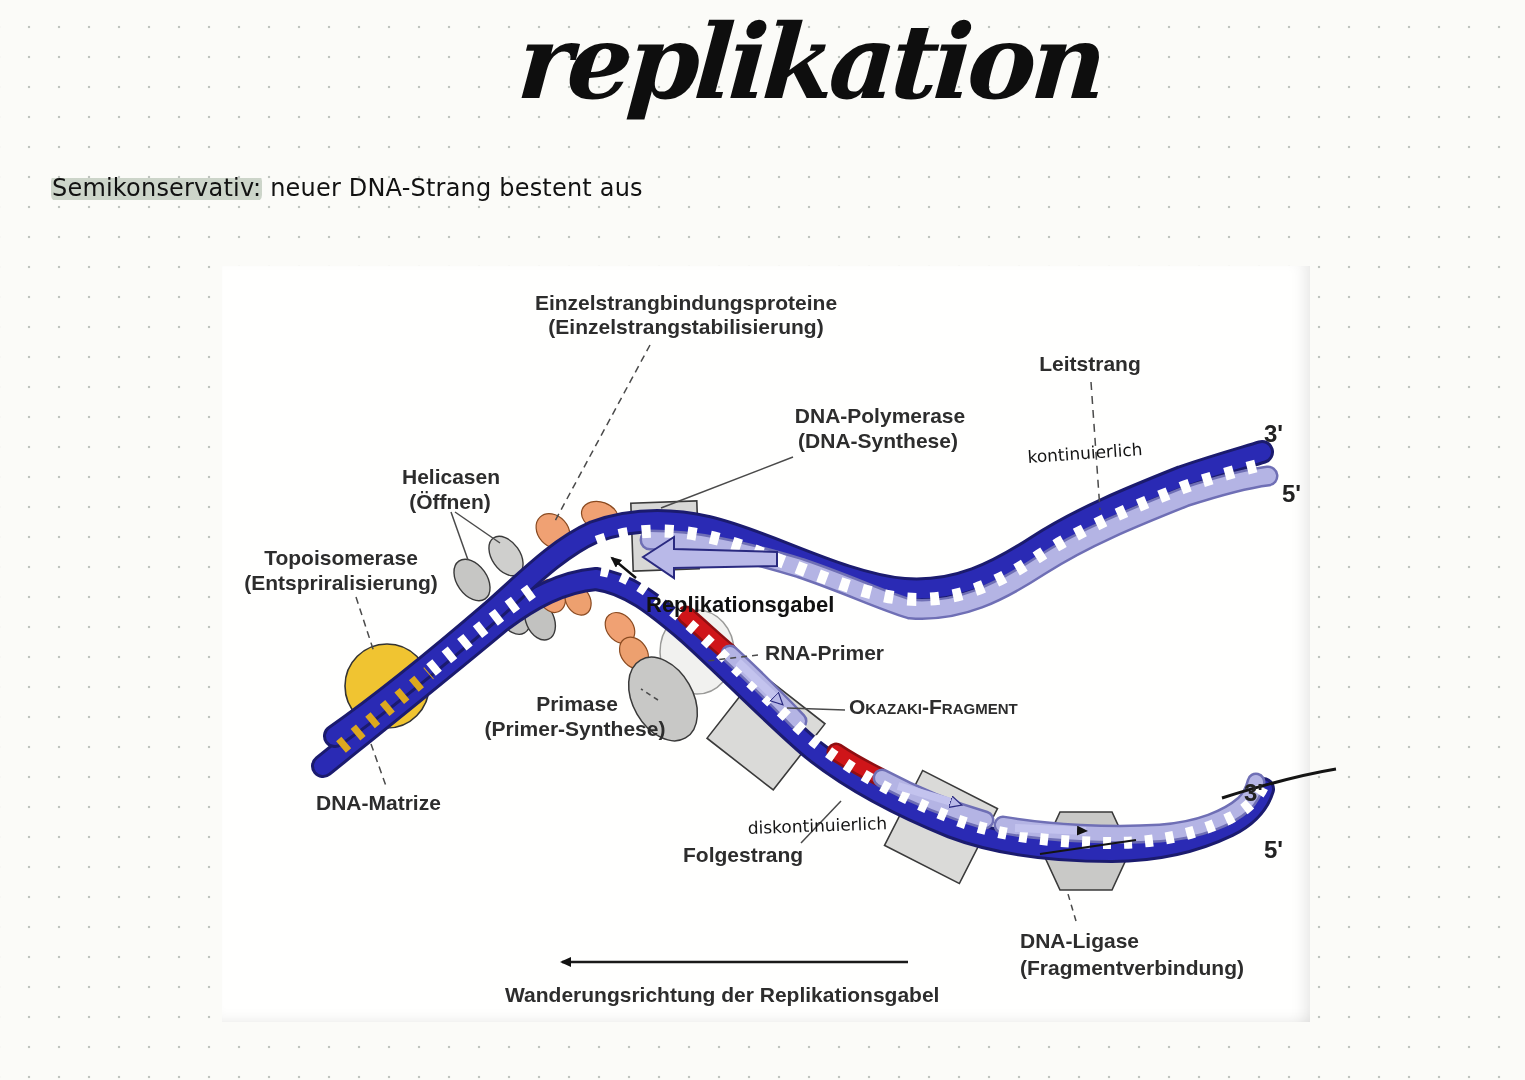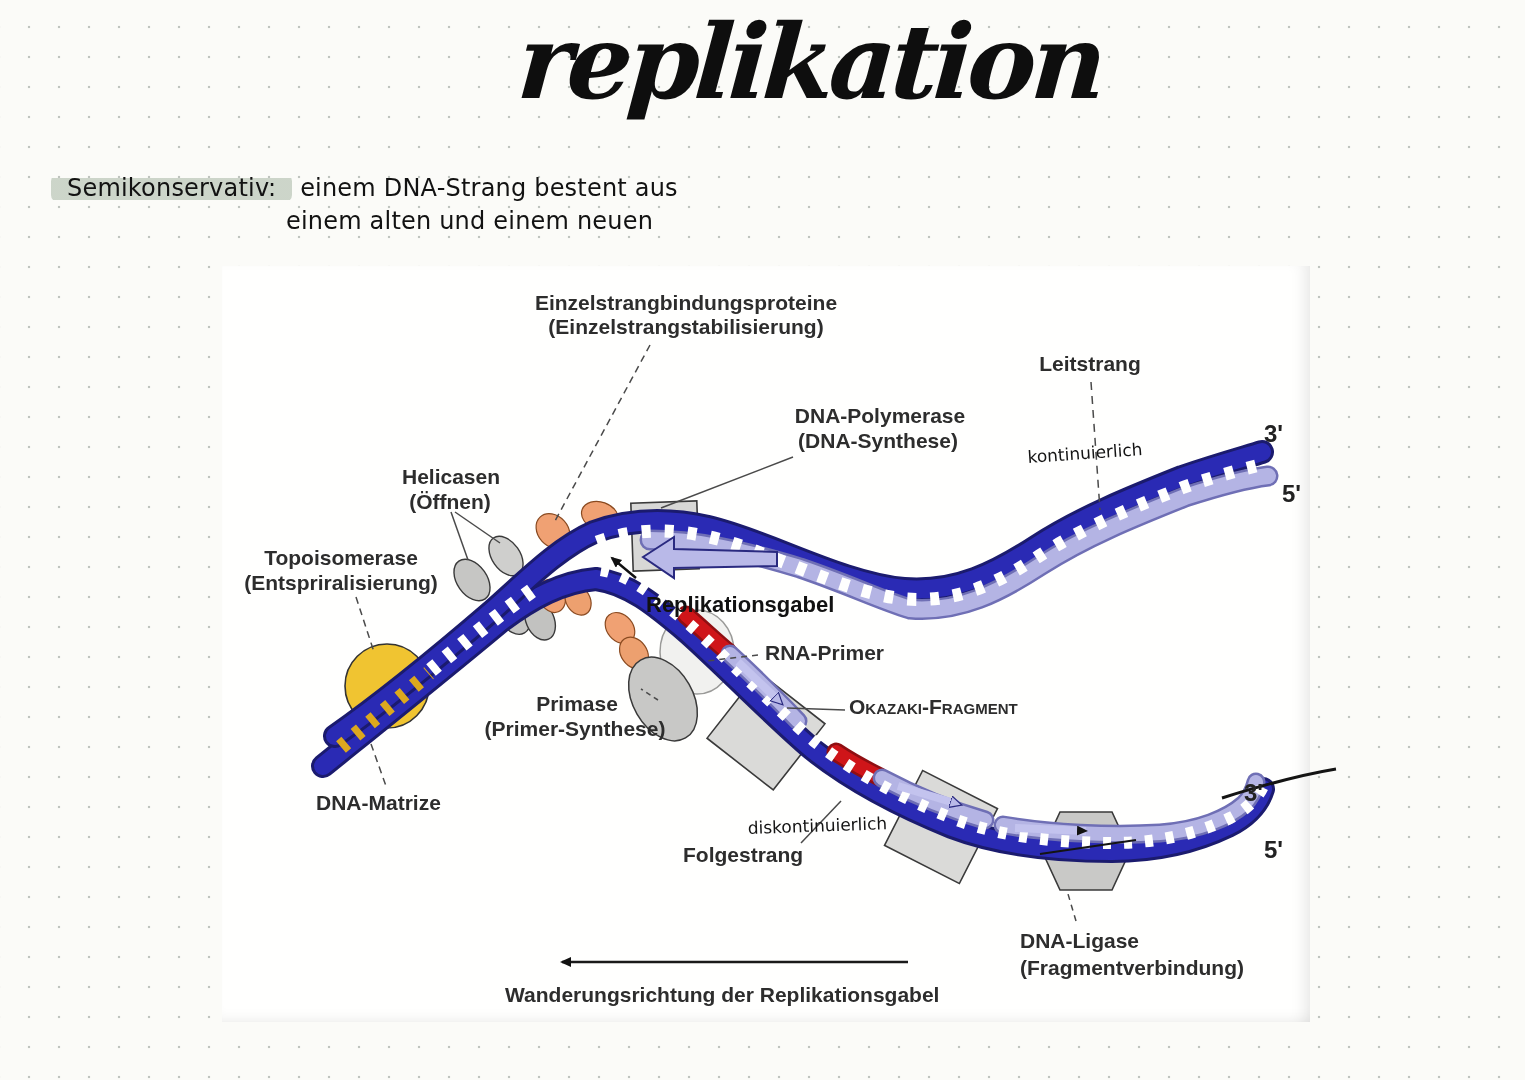--- a/index.html
+++ b/index.html
@@ -23,40 +23,39 @@
   }
   .note{
     position:absolute;color:#121212;font-family:"DejaVu Sans",sans-serif;
     font-size:24px;letter-spacing:.2px;white-space:nowrap;
   }
   .n1{left:54px;top:174px;}
   .n2{left:286px;top:207px;font-size:24px;}
   .n3{left:52px;top:239px;font-size:23px;}
   .hl{
     background:linear-gradient(rgba(0,0,0,0) 16%, rgba(202,211,199,.95) 16% 94%, rgba(0,0,0,0) 94%);
-    border-radius:7px;padding:0 16px;margin-left:-3px;
+    border-radius:7px;padding:0 1px;margin-left:-3px;
   }
   svg text{font-family:"Liberation Sans",sans-serif;}
   .lbl{font-size:21px;font-weight:700;fill:#2d2d2d;}
   .lblB{font-size:22px;font-weight:800;fill:#111;}
   .hand{font-family:"DejaVu Sans",sans-serif;font-size:17px;fill:#141414;}
   .prime{font-size:24px;font-weight:700;fill:#222;}
   .caps{font-variant:small-caps;}
 </style>
 </head>
 <body>
 
 <div class="canvas">
 
   <div class="scan"></div>
 
   <div class="title">replikation</div>
 
-  <div class="note n1"><span class="hl">Semikonservativ:</span><span> einem DNA-Strang bestent aus</span></div>
-  <div class="note n2">einem alten und einem neuen</div>
+  <div class="note n1"><span class="hl">Semikonservativ:</span><span> neuer DNA-Strang bestent aus</span></div>
 
   <svg style="position:absolute;left:0;top:0;" width="1525" height="1080" viewBox="0 0 1525 1080">
     <defs>
       <marker id="ahLav" markerWidth="22" markerHeight="22" refX="8" refY="6" orient="auto" markerUnits="userSpaceOnUse">
         <path d="M0,0 L12,6 L0,12 Z" fill="#b9b9e8" stroke="#2a2a80" stroke-width="1.2"></path>
       </marker>
       <marker id="ahBlk" markerWidth="20" markerHeight="20" refX="9" refY="5" orient="auto" markerUnits="userSpaceOnUse">
         <path d="M0,0 L11,5 L0,10 Z" fill="#111"></path>
       </marker>
     </defs>

